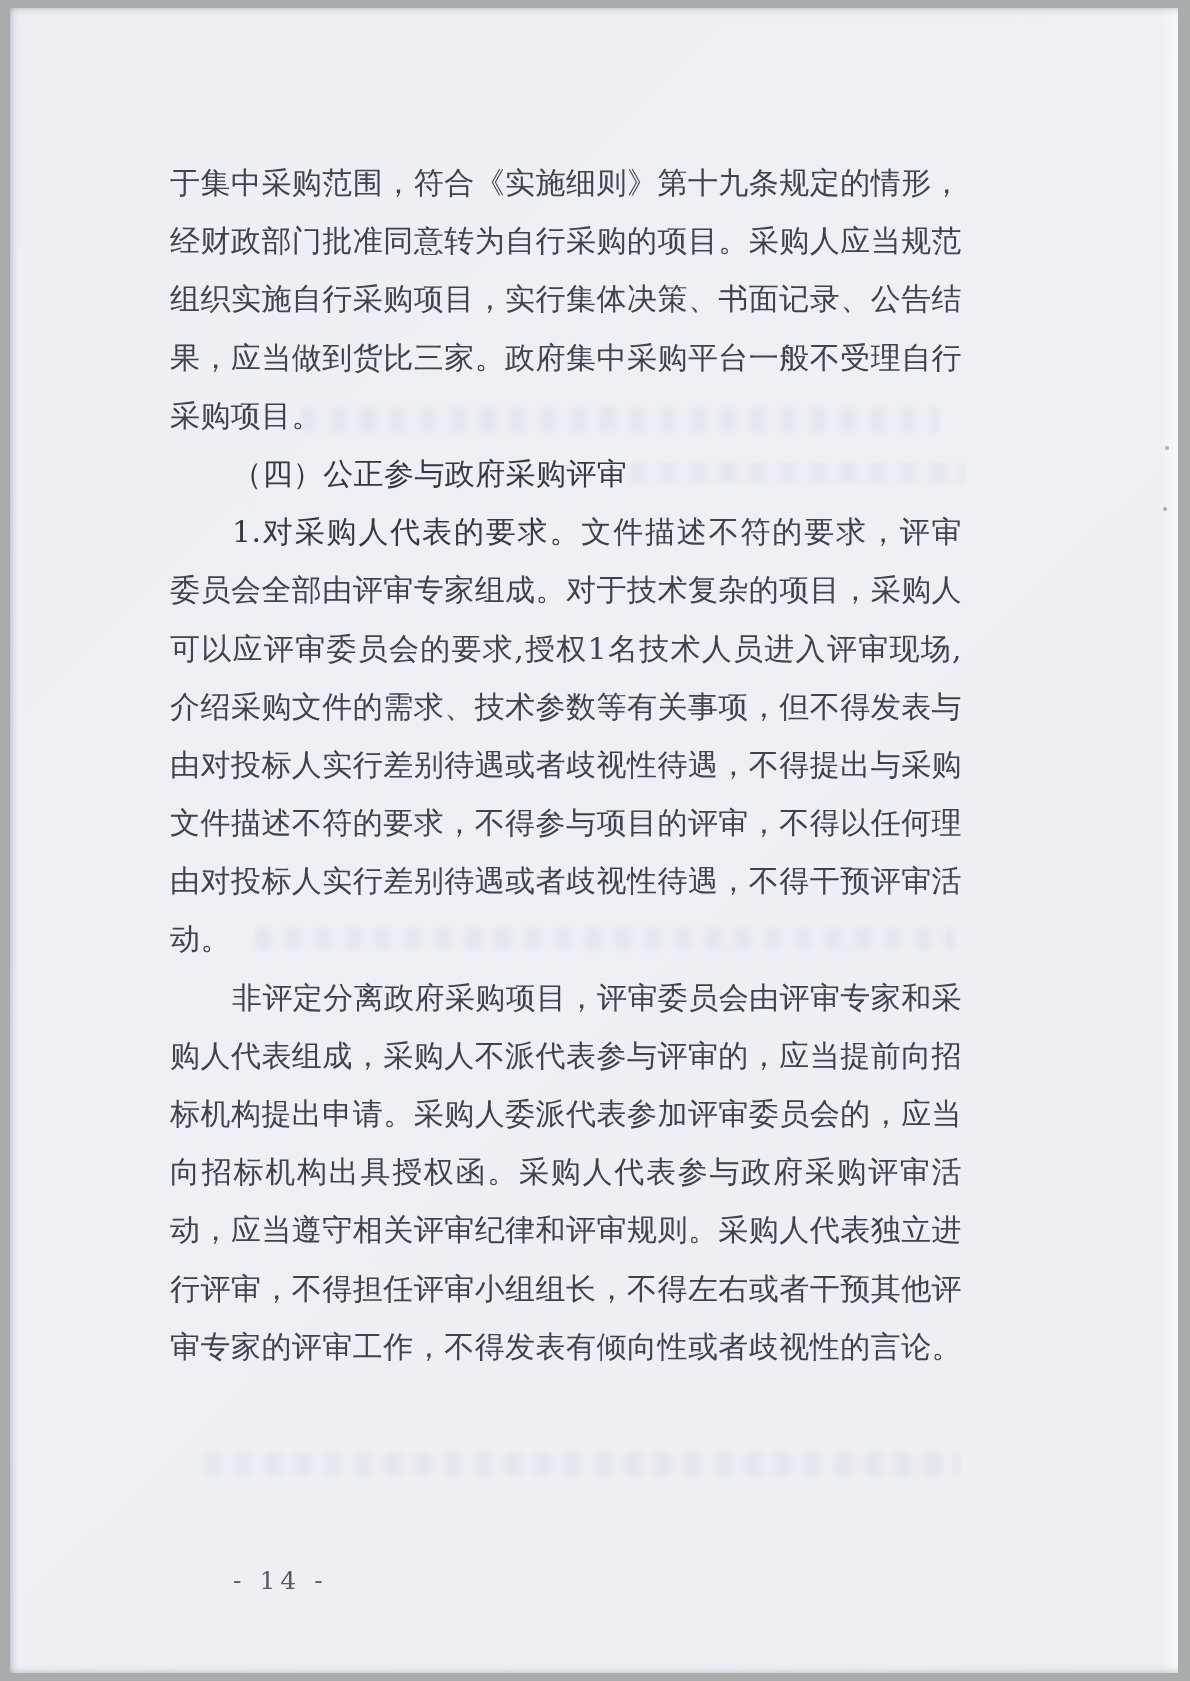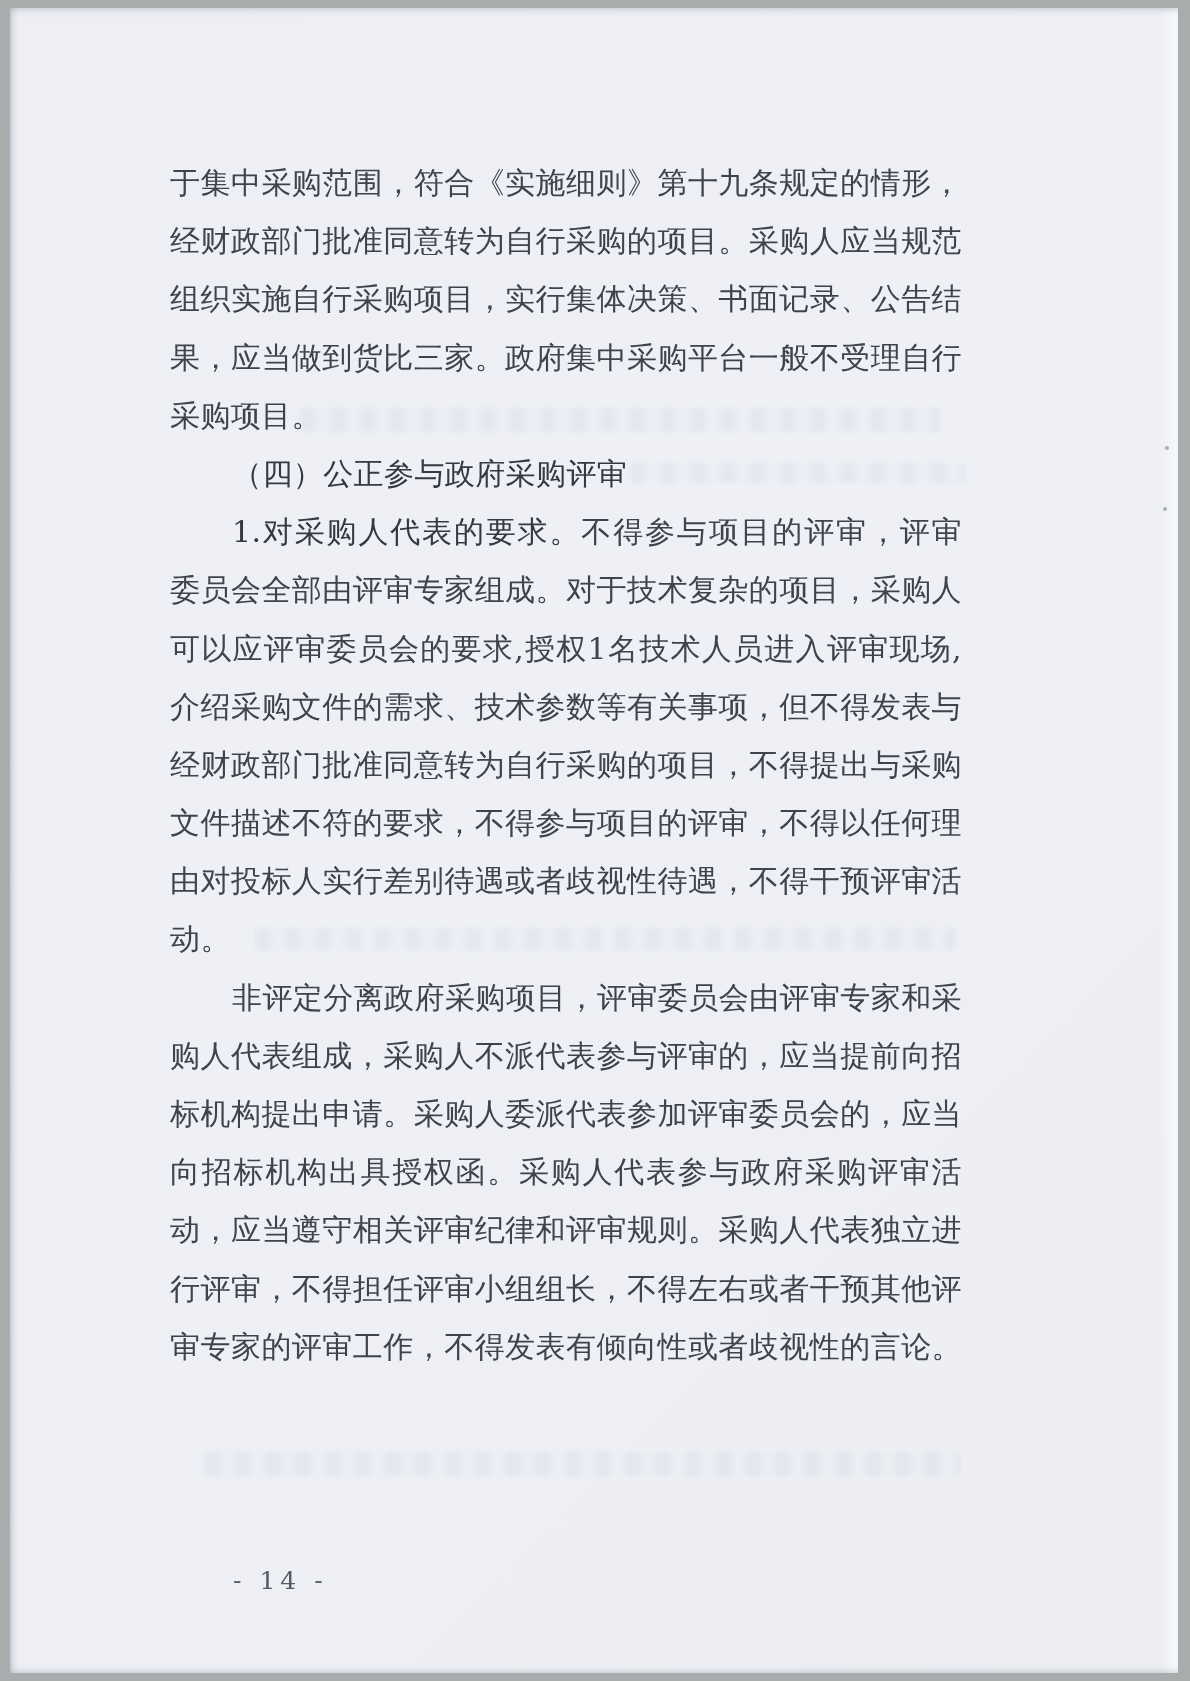--- a/index.html
+++ b/index.html
@@ -82,25 +82,25 @@
   <div class="text-block">
 
     <div class="ln">于集中采购范围，符合《实施细则》第十九条规定的情形，</div>
     <div class="ln">经财政部门批准同意转为自行采购的项目。采购人应当规范</div>
     <div class="ln">组织实施自行采购项目，实行集体决策、书面记录、公告结</div>
     <div class="ln">果，应当做到货比三家。政府集中采购平台一般不受理自行</div>
     <div class="ln short">采购项目。</div>
 
     <div class="ln indent short bold">（四）公正参与政府采购评审</div>
 
-    <div class="ln indent"><span class="bold">1.对采购人代表的要求。</span><span>不得参与项目的评审，评审</span></div>
+    <div class="ln indent"><span class="bold">1.对采购人代表的要求。</span><span>文件描述不符的要求，评审</span></div>
     <div class="ln">委员会全部由评审专家组成。对于技术复杂的项目，采购人</div>
     <div class="ln">可以应评审委员会的要求,授权1名技术人员进入评审现场,</div>
     <div class="ln">介绍采购文件的需求、技术参数等有关事项，但不得发表与</div>
-    <div class="ln">经财政部门批准同意转为自行采购的项目，不得提出与采购</div>
+    <div class="ln">由对投标人实行差别待遇或者歧视性待遇，不得提出与采购</div>
     <div class="ln">文件描述不符的要求，不得参与项目的评审，不得以任何理</div>
     <div class="ln">由对投标人实行差别待遇或者歧视性待遇，不得干预评审活</div>
     <div class="ln short">动。</div>
 
     <div class="ln indent">非评定分离政府采购项目，评审委员会由评审专家和采</div>
     <div class="ln">购人代表组成，采购人不派代表参与评审的，应当提前向招</div>
     <div class="ln">标机构提出申请。采购人委派代表参加评审委员会的，应当</div>
     <div class="ln">向招标机构出具授权函。采购人代表参与政府采购评审活</div>
     <div class="ln">动，应当遵守相关评审纪律和评审规则。采购人代表独立进</div>
     <div class="ln">行评审，不得担任评审小组组长，不得左右或者干预其他评</div>

